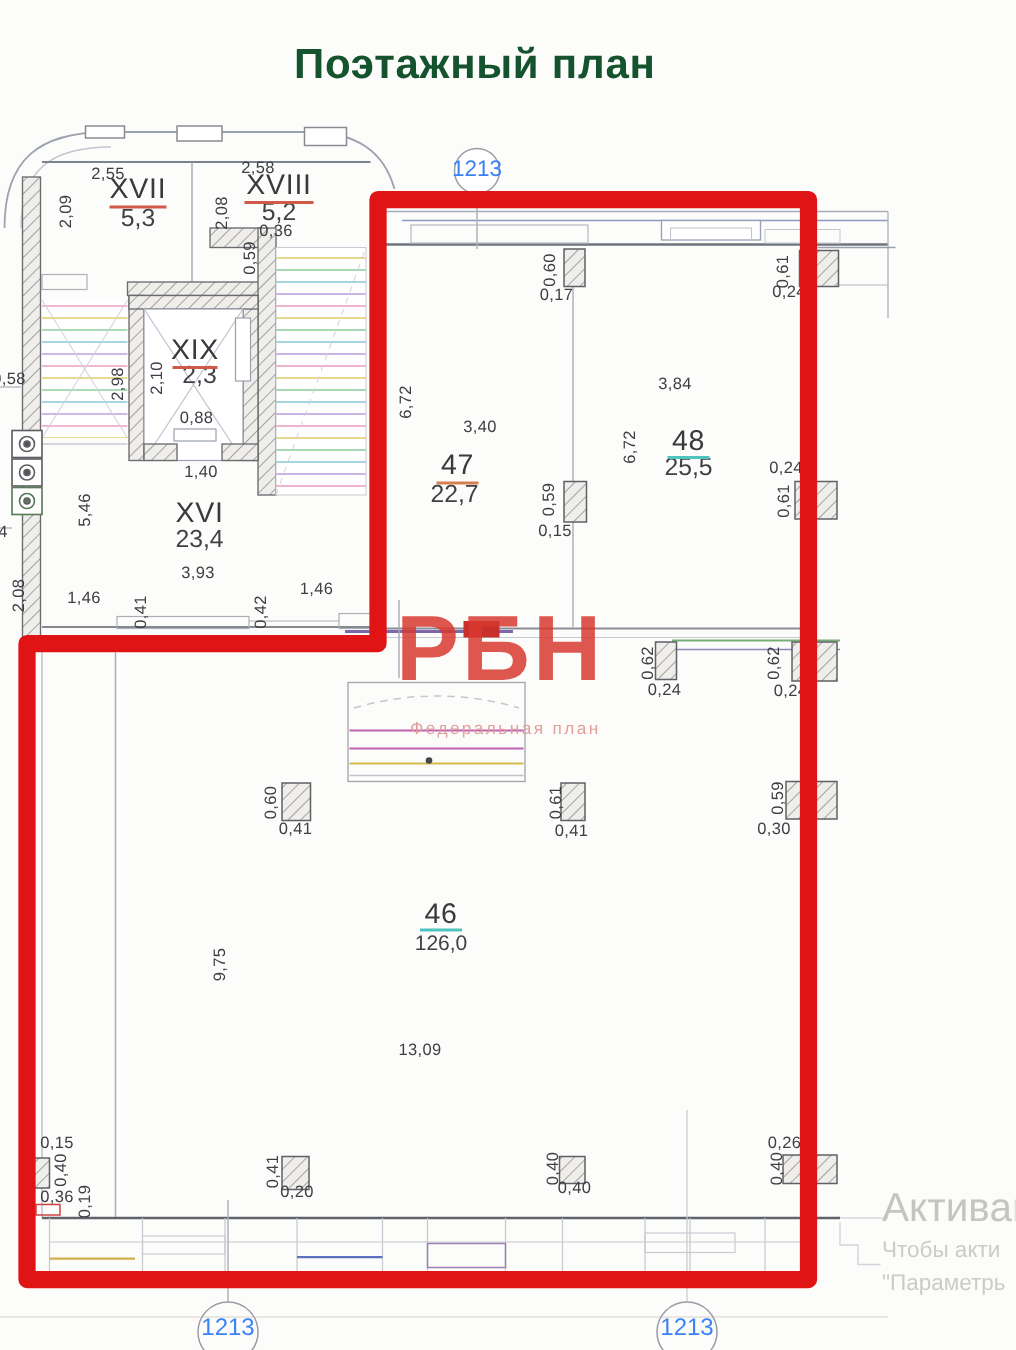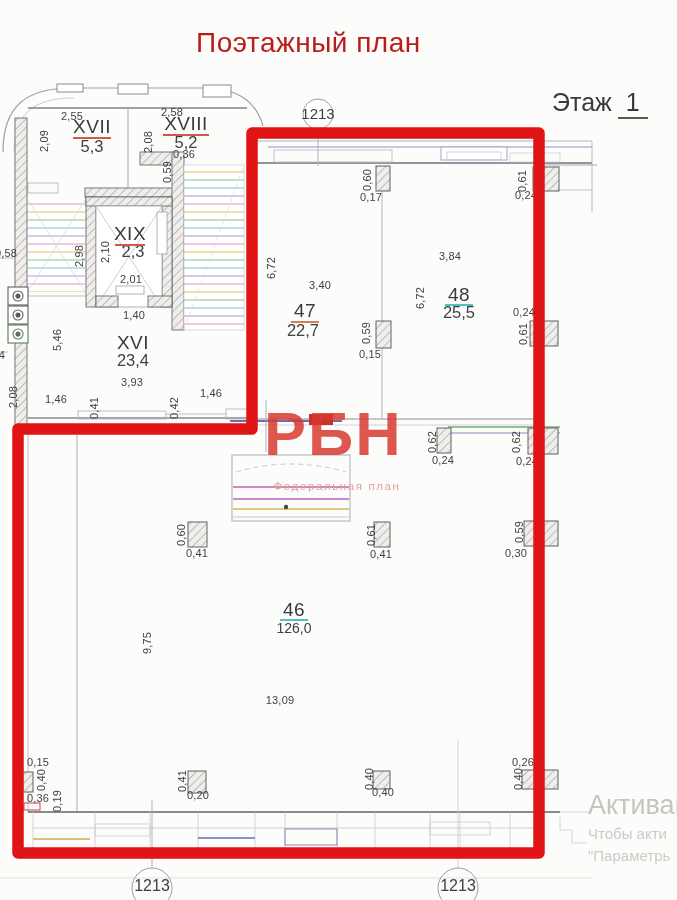--- a/index.html
+++ b/index.html
@@ -10,23 +10,23 @@
   #text-layer{z-index:2}
   #red-svg{z-index:3;pointer-events:none}
   #top-layer{z-index:4}
   .lbl{position:absolute;transform:translate(-50%,-50%);white-space:nowrap;color:#3d3f45}
   .d{font-size:11px;letter-spacing:.2px}
   .v{transform:translate(-50%,-50%) rotate(-90deg)}
   .room{font-size:19px;color:#393a3e;letter-spacing:.5px}
   .areaV{font-size:16.5px;color:#3f4147}
   .big{font-size:14px}
   .ul{position:absolute;height:2px}
-  .ax{font-size:15px;color:#404040}
-  .title{position:absolute;left:196px;top:27px;font-size:28px;font-weight:400;
-         color:#b91c1c;letter-spacing:.5px}
+  .ax{font-size:15px;color:#3b82f6}
+  .title{position:absolute;left:196px;top:27px;font-size:28px;font-weight:700;
+         color:#14532d;letter-spacing:.5px}
   .floor{position:absolute;left:552px;top:88px;font-size:25px;color:#3a3a3e}
   .floor b{font-weight:400;border-bottom:2px solid #5f594a;padding:0 8px 1px;margin-left:6px}
   .wm-logo{position:absolute;left:264px;top:402px;font-size:63px;font-weight:bold;
            color:#d8382e;opacity:.84;letter-spacing:2px;line-height:1;transform:scaleY(.98)}
   .wm-tag{position:absolute;left:337px;top:480px;transform:translateX(-50%);
           font-size:11.5px;letter-spacing:1.6px;color:#e09b96;opacity:.95}
   .act{position:absolute;left:588px;top:789px;color:#c4c4c1;white-space:nowrap}
   .act .a1{font-size:27px;font-weight:300;line-height:1.25}
   .act .a2{font-size:15px;font-weight:300;color:#cbcbc8;line-height:1.45}
 </style>
@@ -187,21 +187,21 @@
 <div id="text-layer" class="layer">
 
   <span class="lbl d" style="left:72px;top:116px">2,55</span>
   <span class="lbl d v" style="left:44px;top:141px">2,09</span>
   <span class="lbl d" style="left:172px;top:112px">2,58</span>
   <span class="lbl d v" style="left:148px;top:142px">2,08</span>
   <span class="lbl d" style="left:184px;top:154px">0,36</span>
   <span class="lbl d v" style="left:167px;top:172px">0,59</span>
   <span class="lbl d v" style="left:105px;top:252px">2,10</span>
   <span class="lbl d v" style="left:79px;top:256px">2,98</span>
-  <span class="lbl d" style="left:131px;top:279px">2,01</span>
+  <span class="lbl d" style="left:131px;top:279px">0,88</span>
   <span class="lbl d" style="left:134px;top:315px">1,40</span>
   <span class="lbl d v" style="left:57px;top:340px">5,46</span>
   <span class="lbl d" style="left:132px;top:382px">3,93</span>
   <span class="lbl d" style="left:56px;top:399px">1,46</span>
   <span class="lbl d v" style="left:94px;top:408px">0,41</span>
   <span class="lbl d v" style="left:174px;top:408px">0,42</span>
   <span class="lbl d" style="left:211px;top:393px">1,46</span>
   <span class="lbl d v" style="left:13px;top:397px">2,08</span>
   <span class="lbl d" style="left:6px;top:253px">0,58</span>
   <span class="lbl d" style="left:2px;top:355px">4</span>
@@ -266,23 +266,20 @@
   <span class="lbl ax" style="left:152px;top:886px;font-size:16px">1213</span>
   <span class="lbl ax" style="left:458px;top:886px;font-size:16px">1213</span>
 </div>
 
 <svg id="red-svg" class="layer" viewBox="0 0 677 900">
   <path d="M252,133 L539,133 L539,853 L18,853 L18,429 L252,429 Z" fill="none" stroke="#e01414" stroke-width="11.5" stroke-linejoin="round" stroke-linecap="round"></path>
 </svg>
 
 <div id="top-layer" class="layer">
   <div class="title">Поэтажный план</div>
-  <div class="floor">
-    <span>Этаж</span><b>1</b>
-  </div>
   <div class="wm-logo">РБН</div>
   <div class="wm-tag">Федеральная план</div>
   <div class="act">
     <div class="a1">Активац</div>
     <div class="a2">Чтобы акти</div>
     <div class="a2">"Параметрь</div>
   </div>
 </div>
 
 </body></html>

